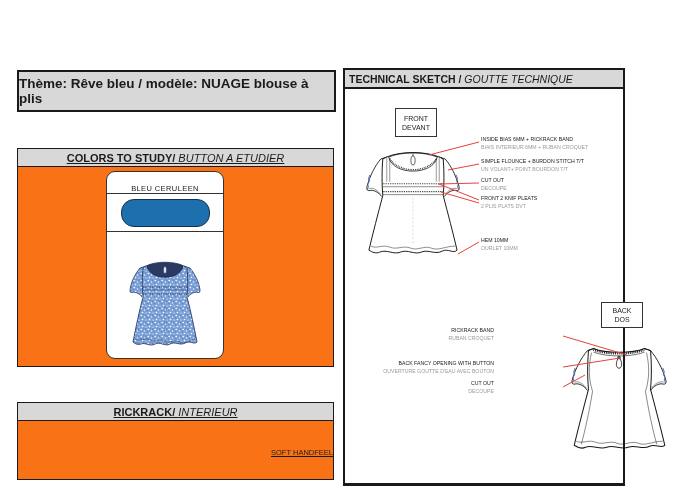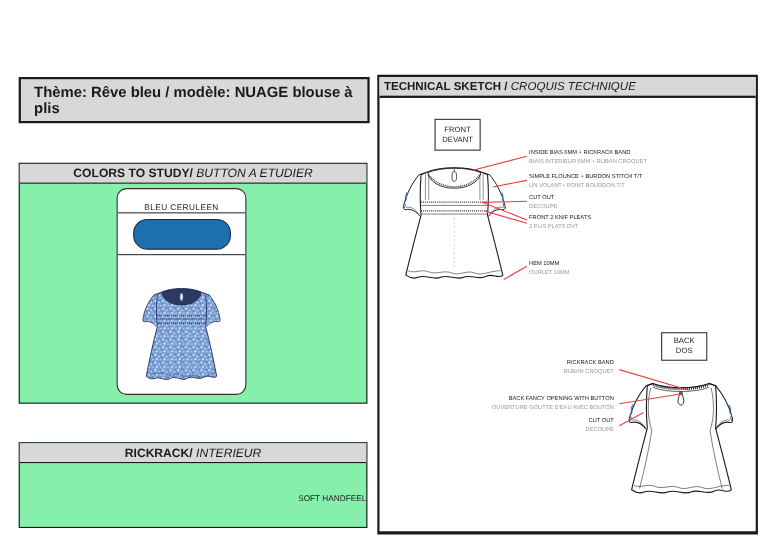--- a/index.html
+++ b/index.html
@@ -3,43 +3,43 @@
 <meta charset="utf-8">
 <style>
   html,body{margin:0;padding:0;background:#fff;}
   #page{position:relative;width:700px;height:495px;background:#fff;overflow:hidden;
         font-family:"Liberation Sans", sans-serif;color:#1a1a1a;}
   .abs{position:absolute;}
 
   
   #title-box{left:17px;top:70px;width:315px;height:38px;background:#d8d8d8;
              border:2px solid #1a1a1a;display:flex;align-items:center;justify-content:center;}
-  #title-box .t{font-size:13.5px;font-weight:bold;padding-left:12px;}
-
-  .section{border:1.5px solid #1a1a1a;background:#86efac;}
+  #title-box .t{font-size:13.5px;font-weight:bold;}
+
+  .section{border:1.5px solid #1a1a1a;background:#f97316;text-decoration:underline;}
   .section-header{height:17px;background:#d8d8d8;border-bottom:1.5px solid #1a1a1a;
                   display:flex;align-items:center;justify-content:center;font-size:11px;}
   .hdr-b{font-weight:bold;}
   .hdr-i{font-style:italic;white-space:pre;}
   .hdr-s{font-weight:bold;white-space:pre;}
 
   #colors-box{left:17px;top:148px;width:315px;height:217px;}
   #swatch-card{left:88px;top:22px;width:116px;height:186px;border:1px solid #333;border-radius:9px;
                background:#fff;overflow:hidden;}
   #swatch-name-row{height:21px;border-bottom:1px solid #333;display:flex;align-items:flex-end;justify-content:center;
                    font-size:7.5px;letter-spacing:.4px;color:#222;}
   #swatch-color-row{height:37px;border-bottom:1px solid #333;display:flex;align-items:center;justify-content:center;}
   #swatch-pill{width:87px;height:26px;border-radius:13px;border:1.5px solid #15304d;background:#1d70ad;}
   #swatch-image-row{height:126px;display:flex;align-items:flex-start;justify-content:center;padding-top:26px;}
 
   #treatment-box{left:17px;top:402px;width:315px;height:76px;}
   #treatment-body{padding-top:27px;text-align:right;font-size:7.5px;line-height:10px;color:#222;}
 
   
-  #tech-panel{left:343px;top:68px;width:346px;height:418px;border:2px solid #1a1a1a;
+  #tech-panel{left:343px;top:68px;width:282px;height:418px;border:2px solid #1a1a1a;
               border-bottom-width:3px;background:#fff;box-sizing:border-box;}
   #tech-header{height:17px;background:#d8d8d8;border-bottom:2px solid #1a1a1a;
                display:flex;align-items:center;padding-left:4px;font-size:10.5px;}
 
   .view-label{border:1px solid #333;background:#fff;text-align:center;font-size:7px;line-height:9px;
               display:flex;flex-direction:column;align-items:center;justify-content:center;color:#222;}
   #front-label{left:50px;top:38px;width:40px;height:27px;}
   #back-label{left:256px;top:232px;width:40px;height:24px;}
 
   .ann{font-size:5.2px;line-height:7.5px;white-space:nowrap;}
@@ -120,21 +120,21 @@
     </div>
     <div id="treatment-body">
       <div>SOFT HANDFEEL</div>
     </div>
   </div>
 
   <div id="tech-panel" class="abs">
     <div id="tech-header">
       <span class="hdr-b">TECHNICAL SKETCH</span>
         <span class="hdr-s"> / </span>
-        <span class="hdr-i">CROQUIS TECHNIQUE</span>
+        <span class="hdr-i">GOUTTE TECHNIQUE</span>
     </div>
 
     <div id="front-label" class="abs view-label">
       <span>FRONT</span>
       <span>DEVANT</span>
     </div>
     <div id="back-label" class="abs view-label">
       <span>BACK</span>
       <span>DOS</span>
     </div>

